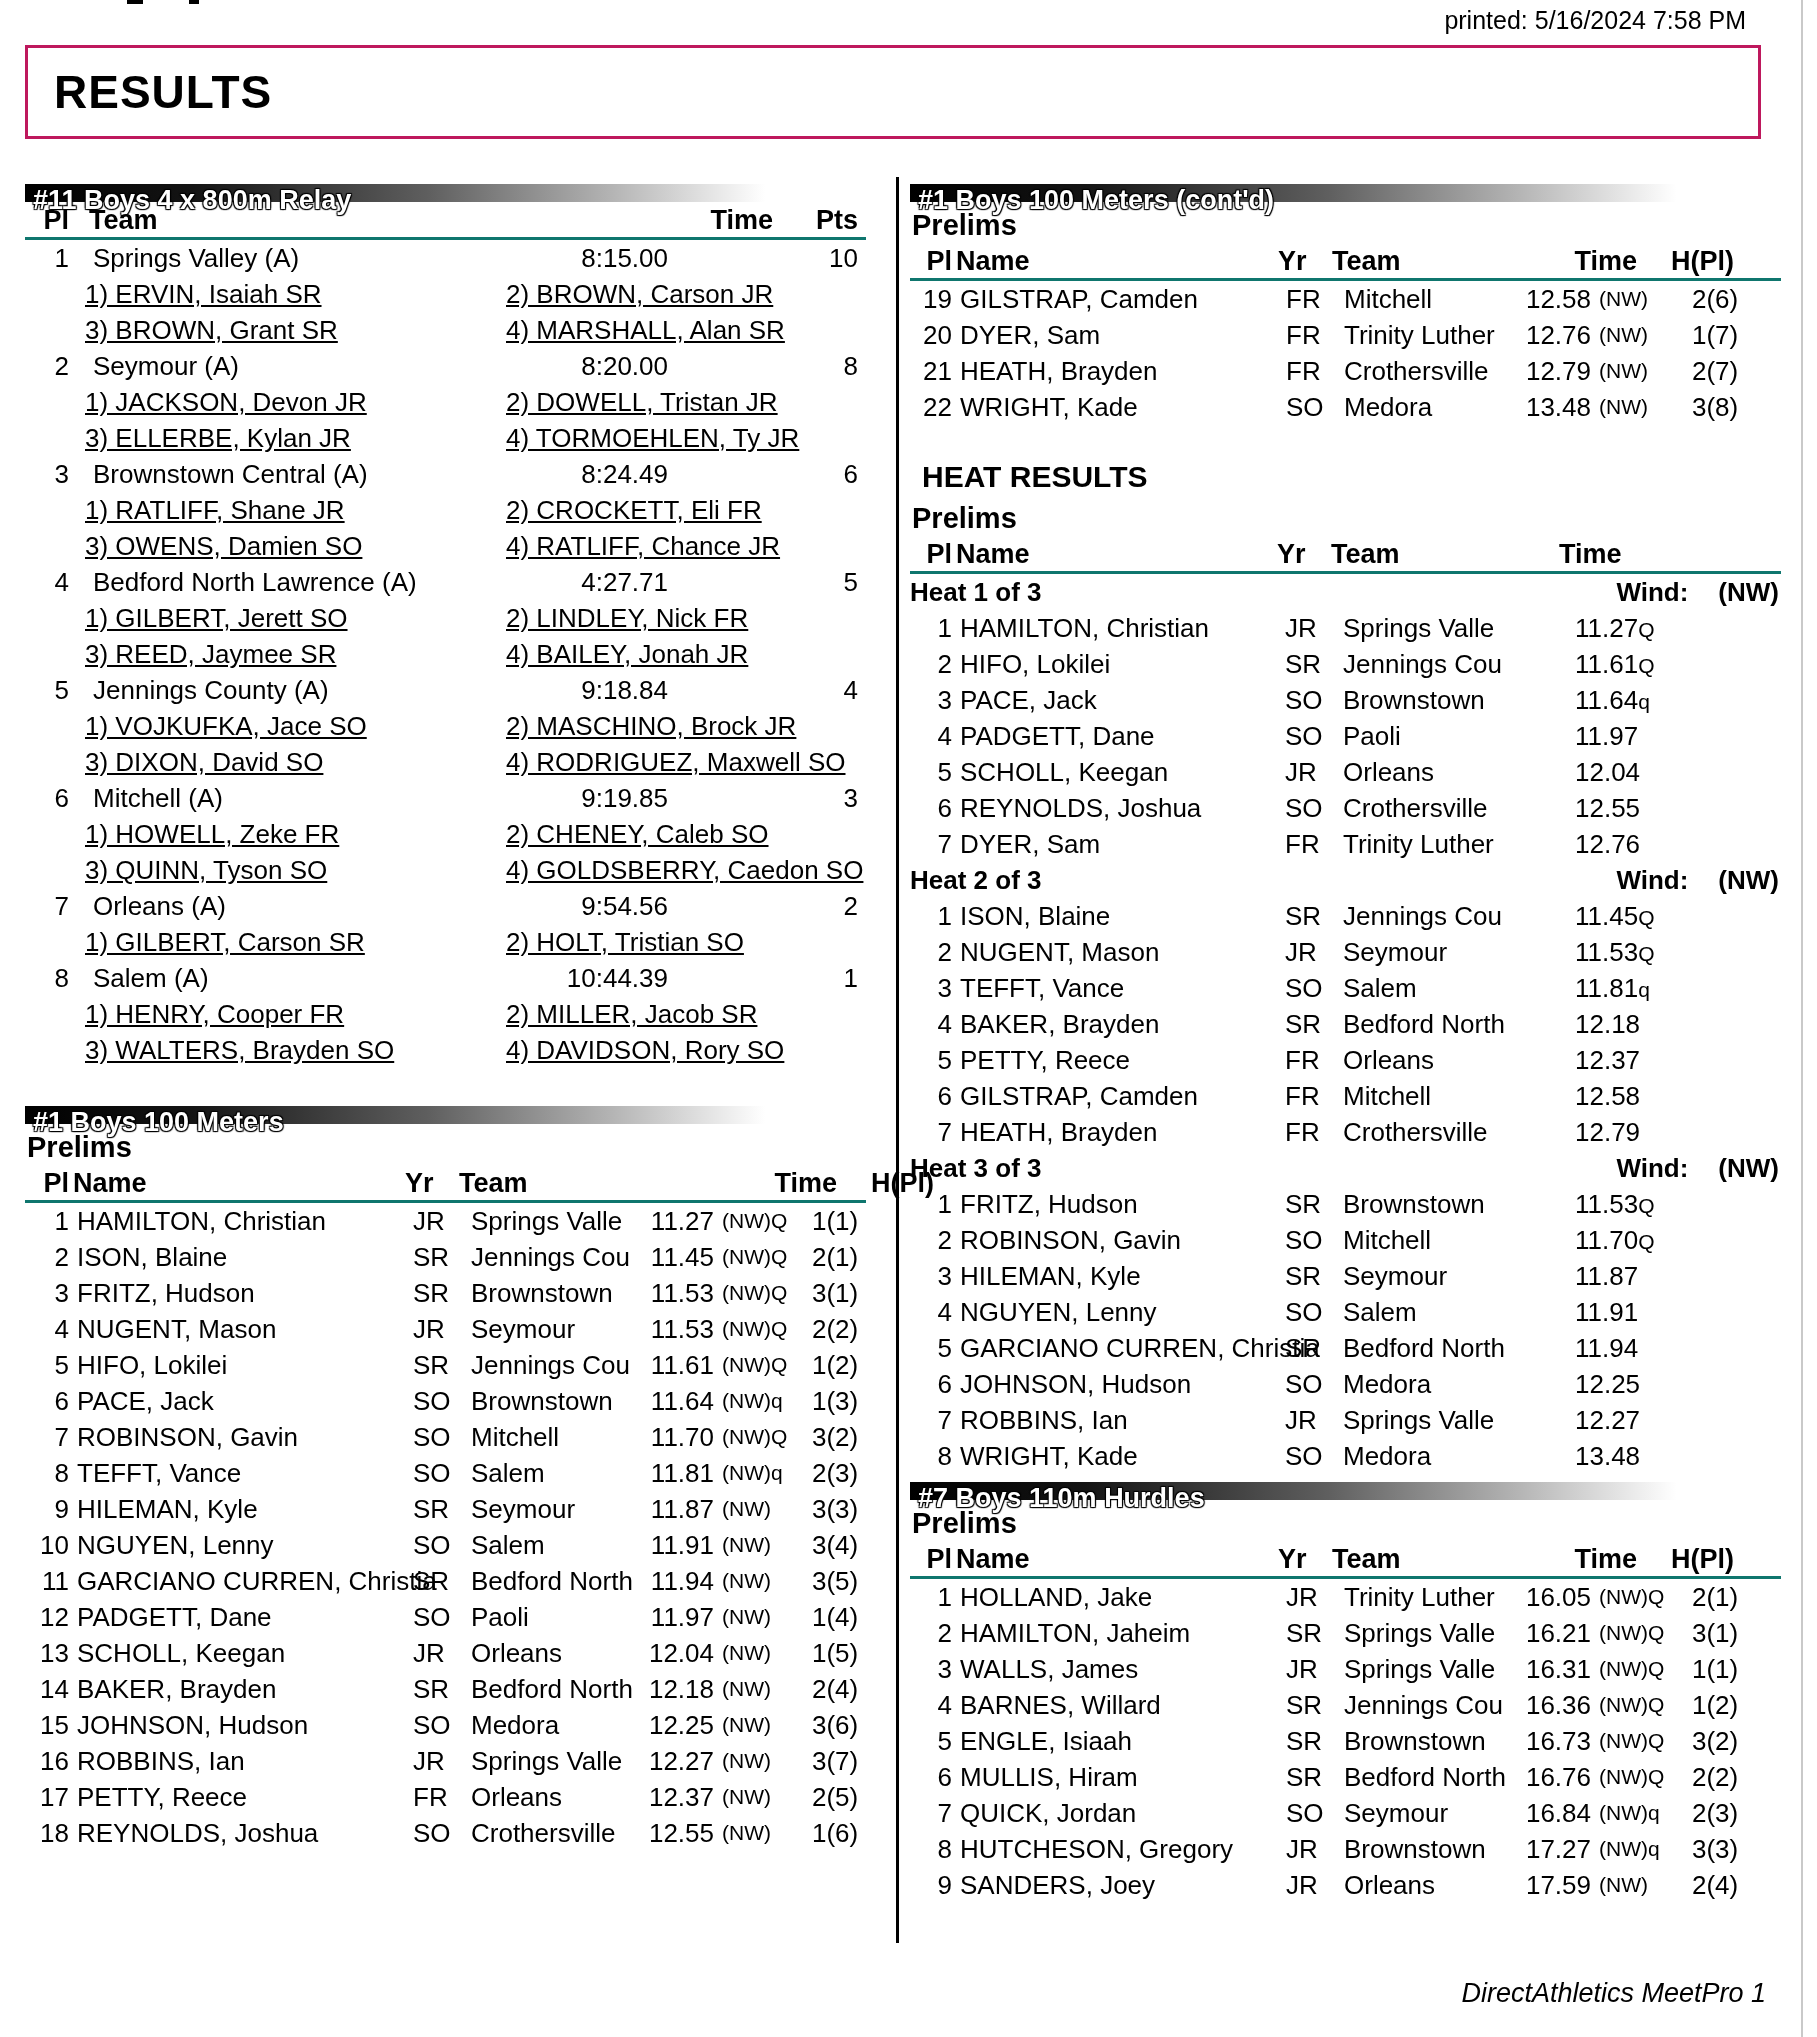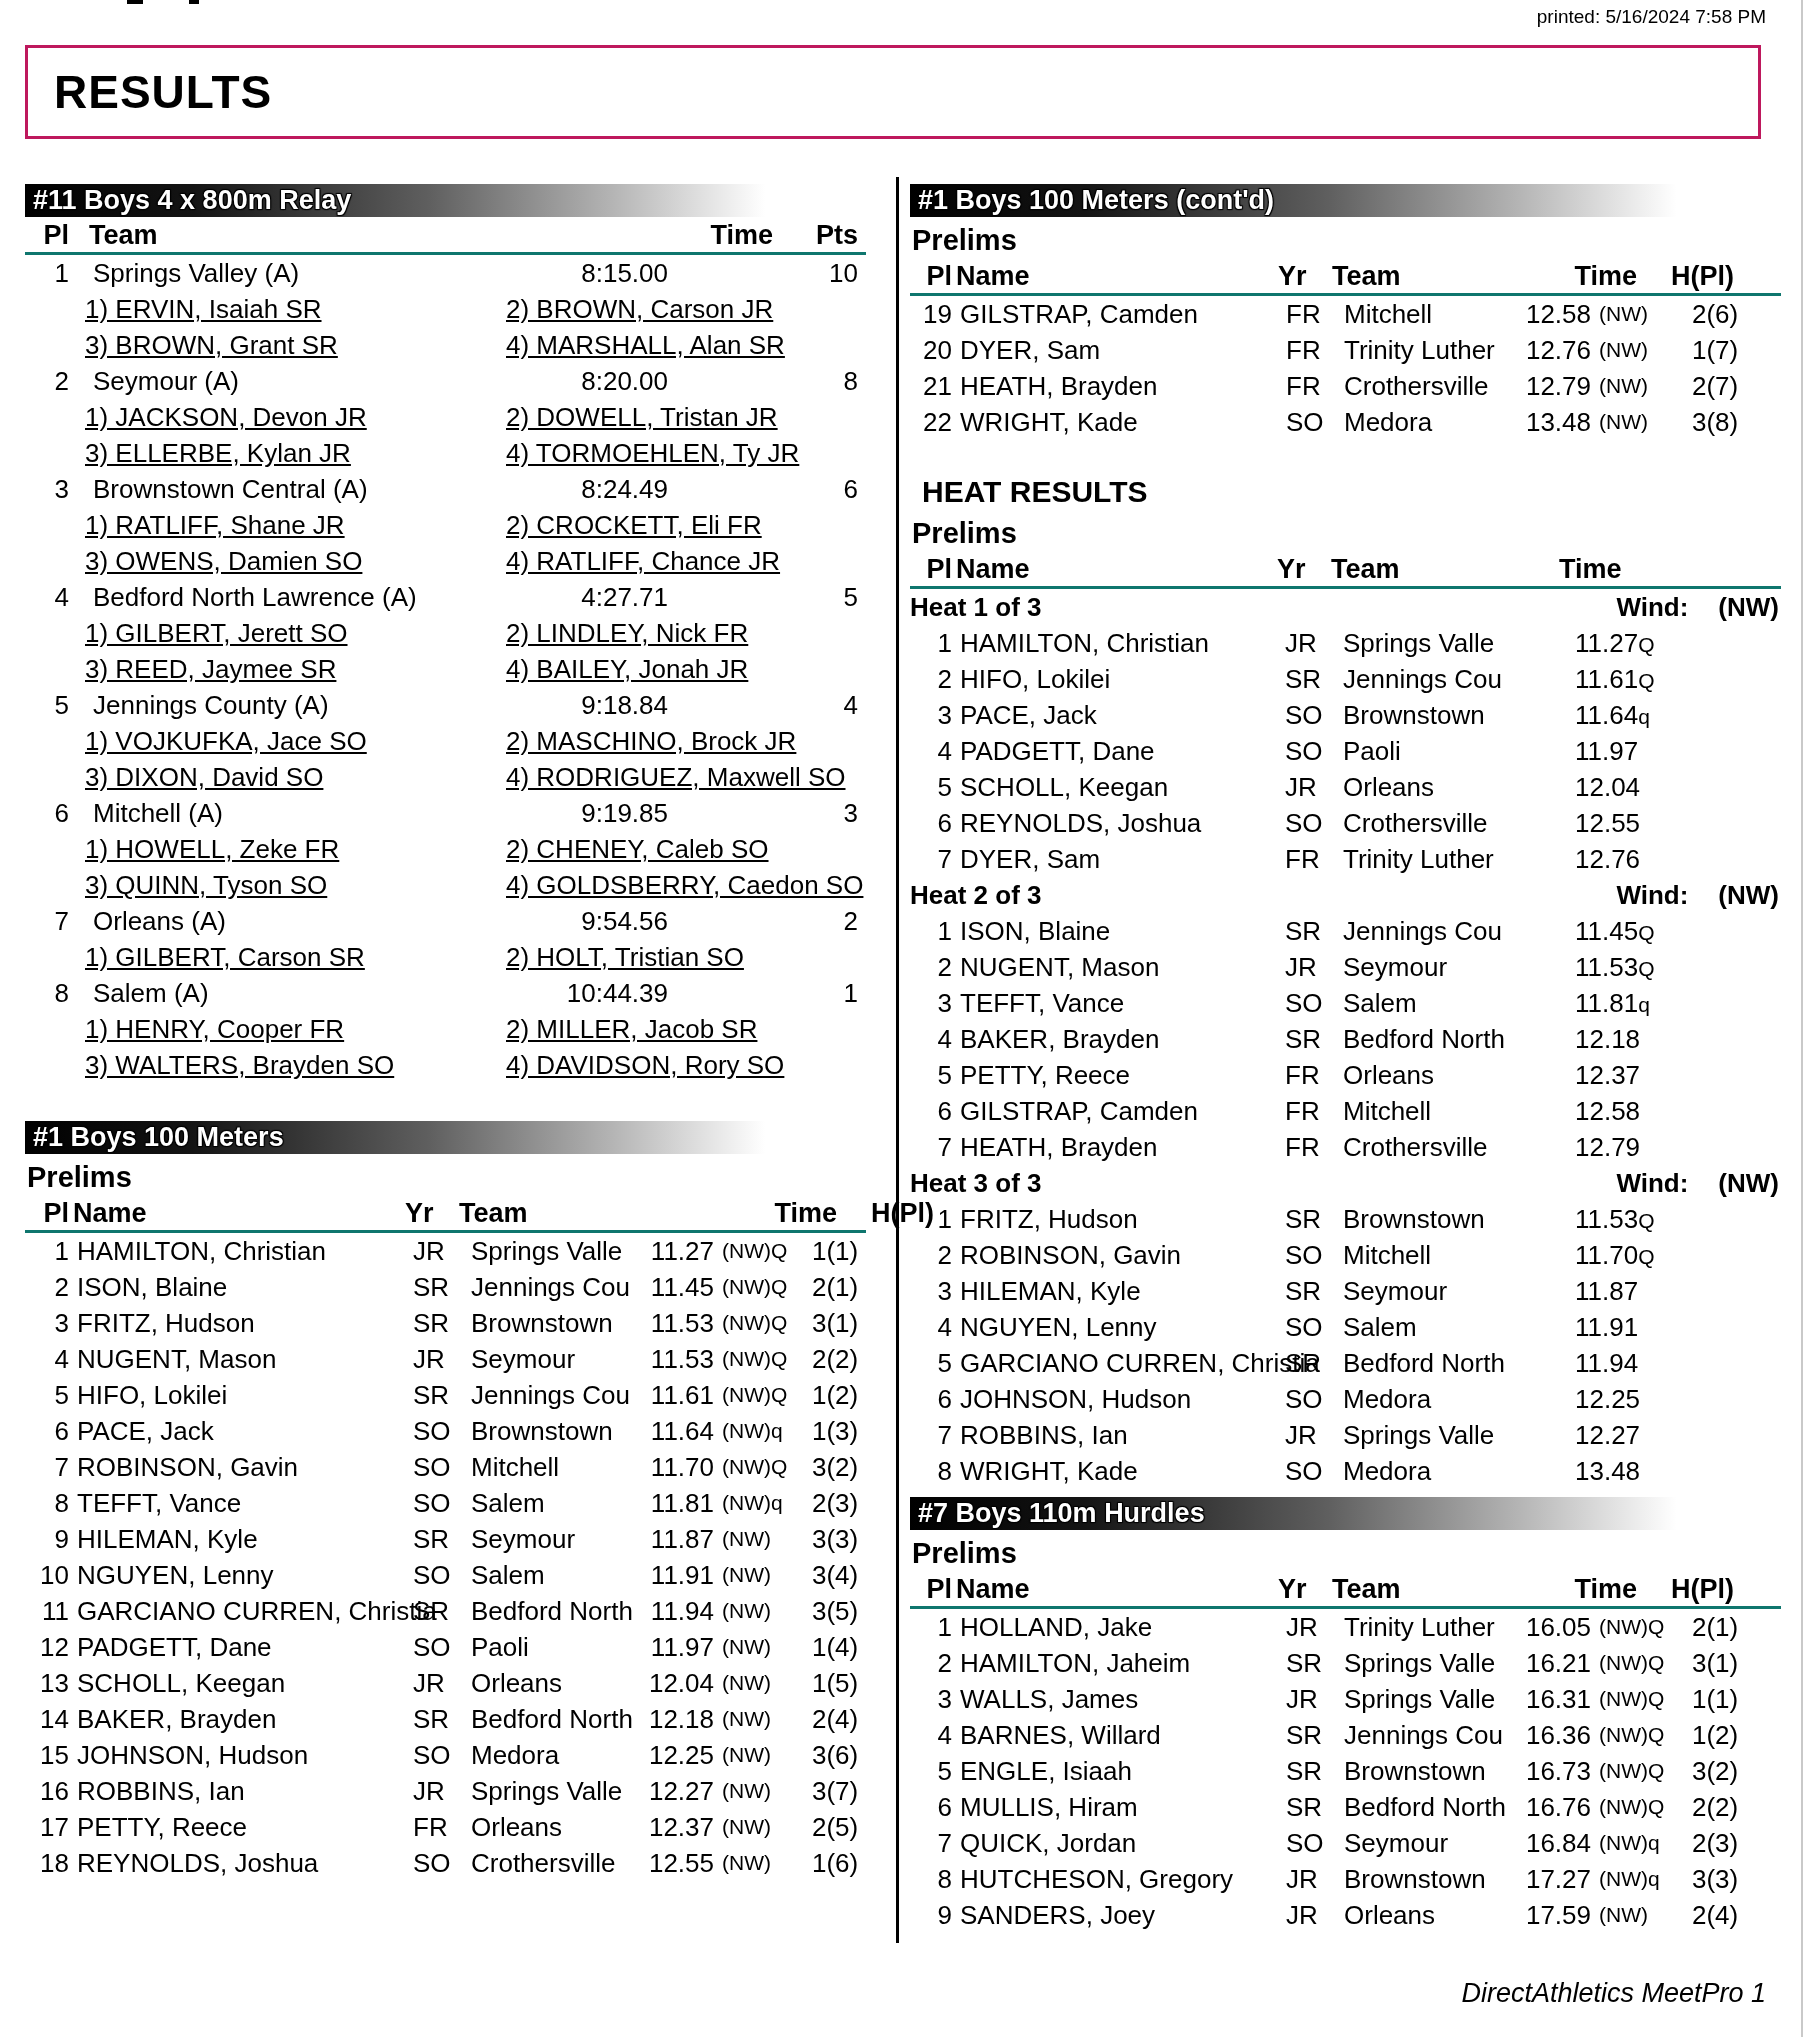--- a/index.html
+++ b/index.html
@@ -3,32 +3,32 @@
 <meta charset="utf-8">
 <style>
   html,body{margin:0;padding:0;}
   body{
     width:1818px;height:2038px;position:relative;background:#fff;color:#000;
     font-family:"Liberation Sans","DejaVu Sans",sans-serif;overflow:hidden;
     -webkit-font-smoothing:antialiased;
   }
   .frag{position:absolute;top:0;height:4px;background:#000;}
   .edge-strip{position:absolute;top:0;width:2px;height:2038px;background:#c9c9c9;}
-  .printed{position:absolute;top:6px;right:52px;font-size:19px;}
+  .printed{position:absolute;top:6px;right:72px;font-size:25px;}
   .results-box{
     position:absolute;left:25px;top:45px;width:1704px;height:88px;
     border:3px solid #be185d;display:flex;align-items:center;padding-left:26px;
   }
   .results-title{font-size:46px;font-weight:bold;letter-spacing:1px;}
   .col{position:absolute;top:184px;}
   .col-left{left:25px;width:841px;}
   .col-right{left:910px;width:871px;}
   .divider{position:absolute;left:896px;top:177px;width:3px;height:1766px;background:#000;}
   .bar{
-    height:33px;line-height:33px;color:#fff;font-weight:bold;font-size:27px;
+    height:18px;line-height:33px;color:#fff;font-weight:bold;font-size:27px;
     padding-left:8px;white-space:nowrap;
     background:linear-gradient(90deg,#000 0%,#141414 20%,#5f5f5f 48%,#b5b5b5 70%,#fff 88%);
     text-shadow:1px 1px 1px #000,-1px -1px 1px #000,1px -1px 1px #000,-1px 1px 1px #000;
   }
   .subtitle{font-weight:bold;font-size:29px;margin:5px 0 0 2px;height:36px;line-height:36px;}
   .heat-results-title{font-weight:bold;font-size:30px;margin:34px 0 0 12px;height:36px;line-height:36px;}
   .thead{display:grid;column-gap:4px;font-weight:bold;font-size:27px;
          border-bottom:3px solid #0f766e;align-items:end;height:34px;padding-bottom:1px;white-space:nowrap;}
   .trow{display:grid;column-gap:8px;font-size:26px;height:36px;align-items:center;white-space:nowrap;}
   

